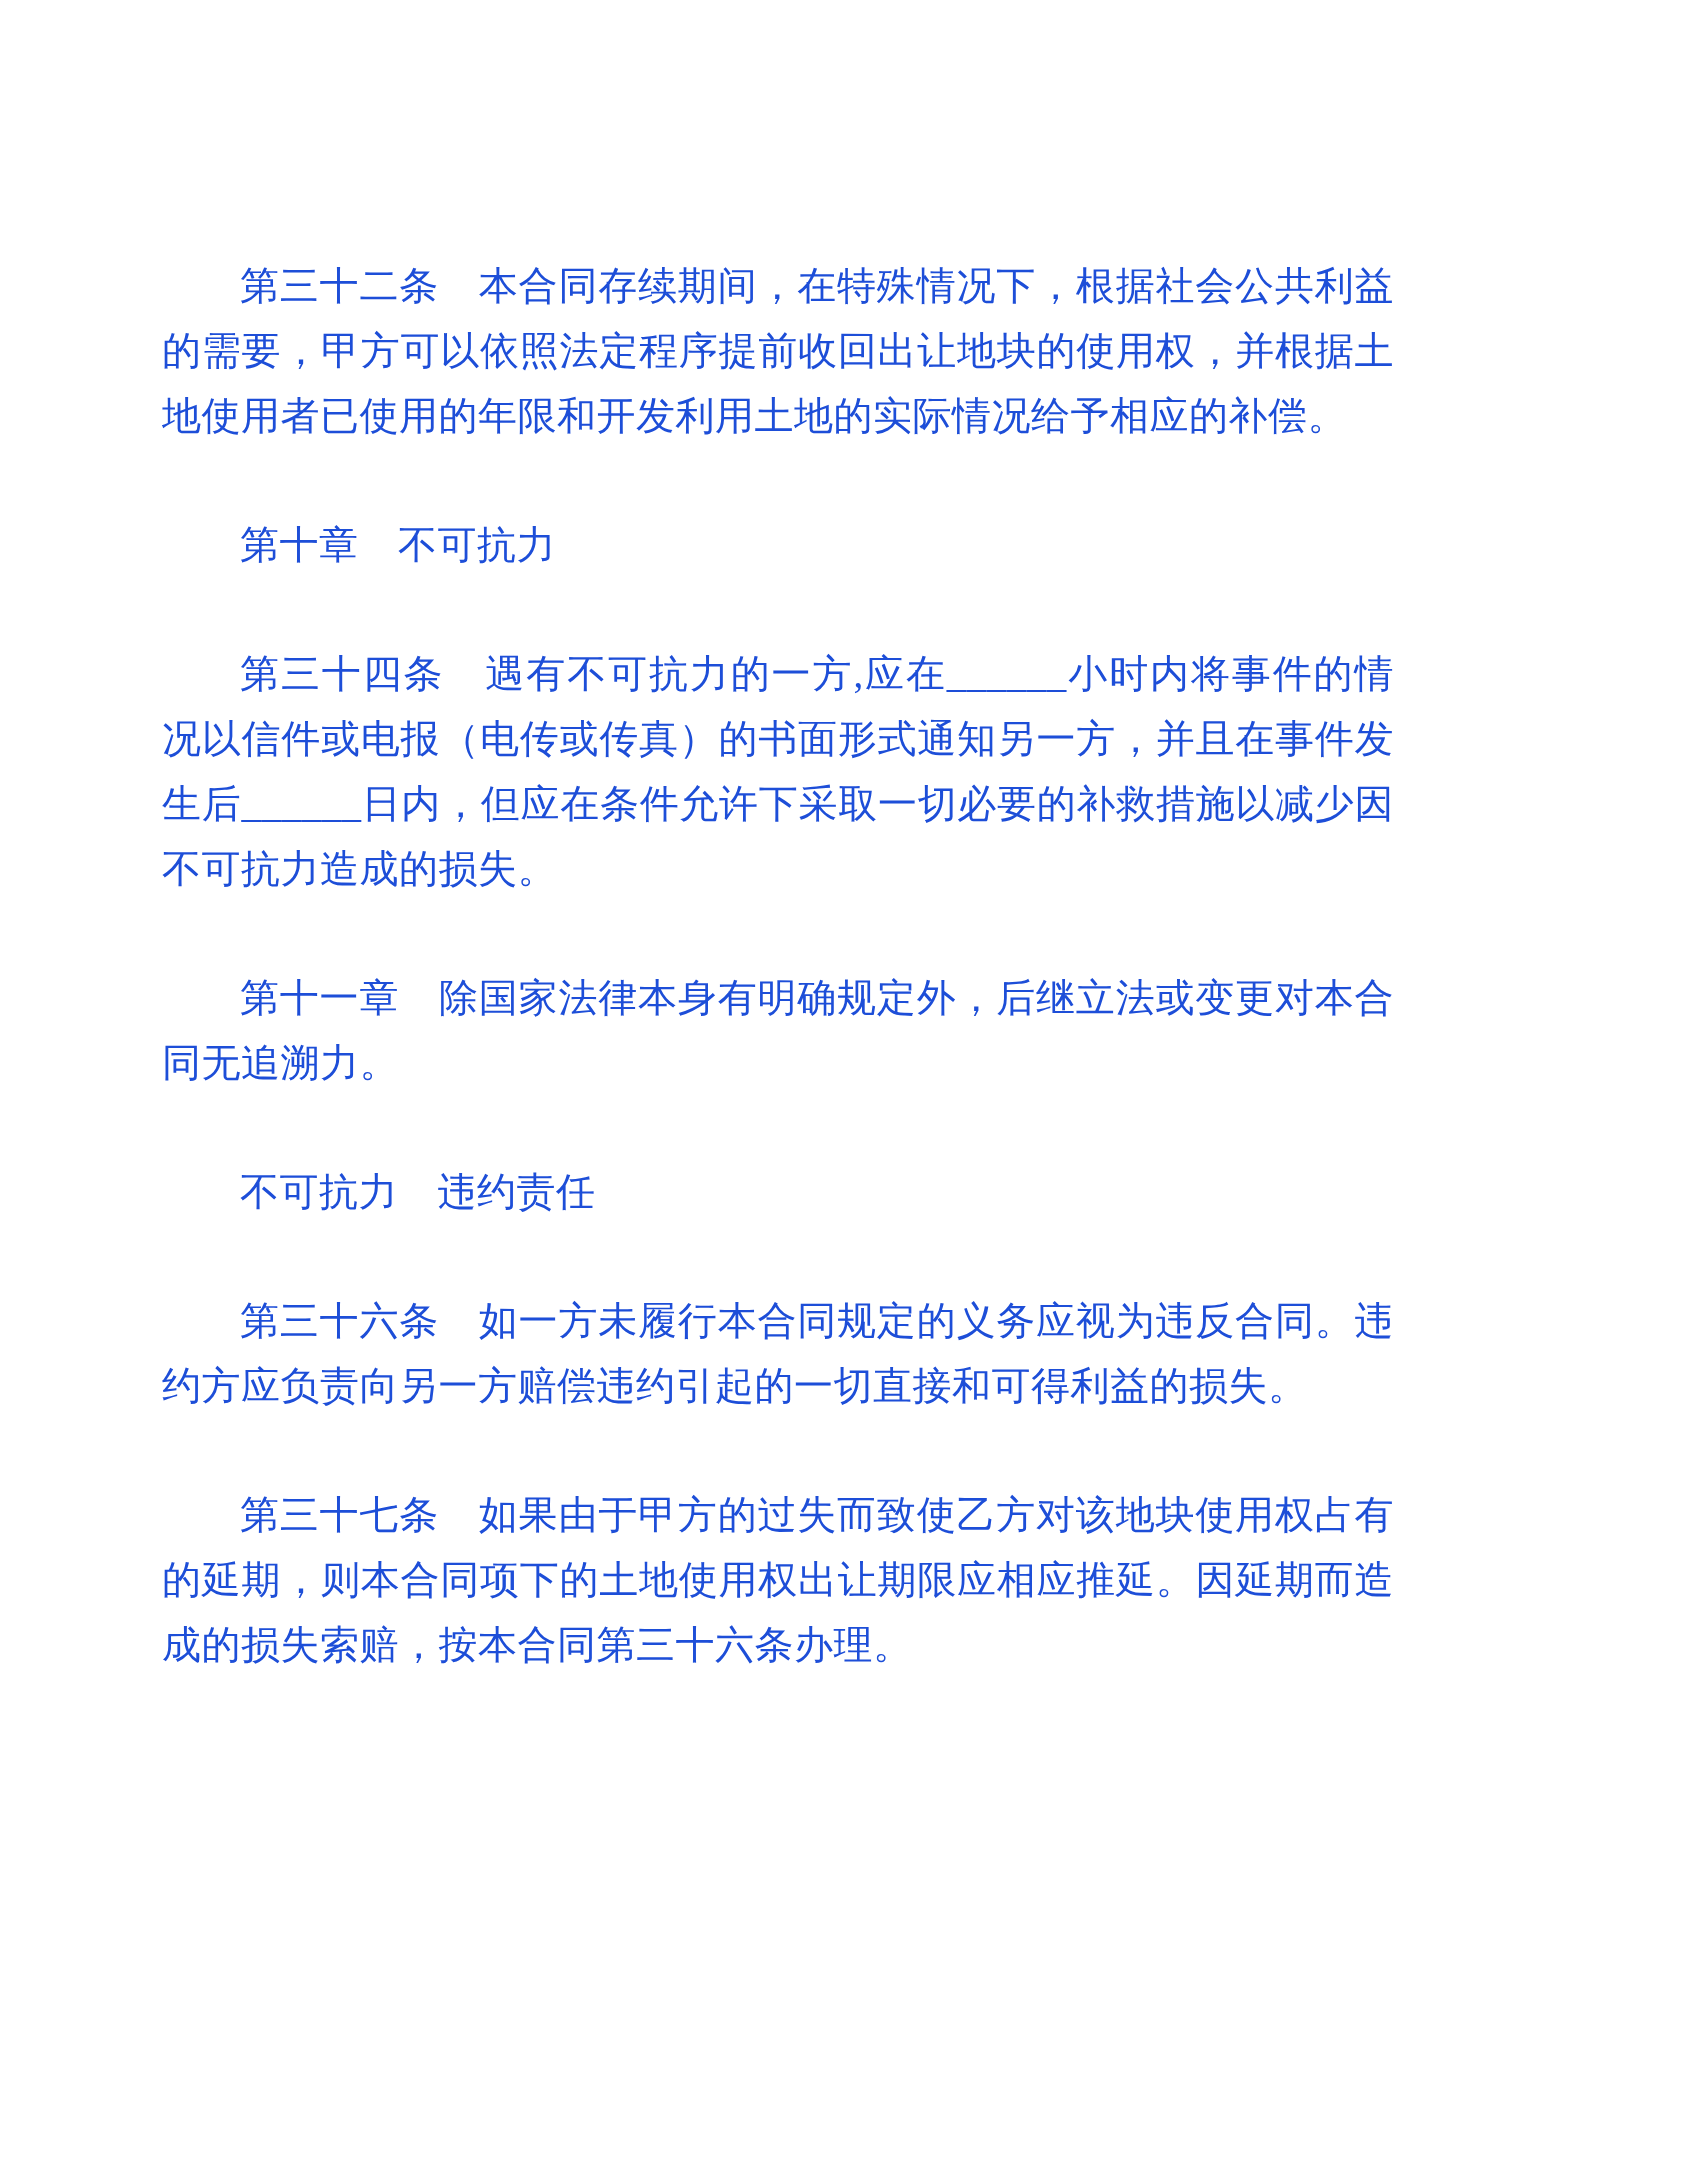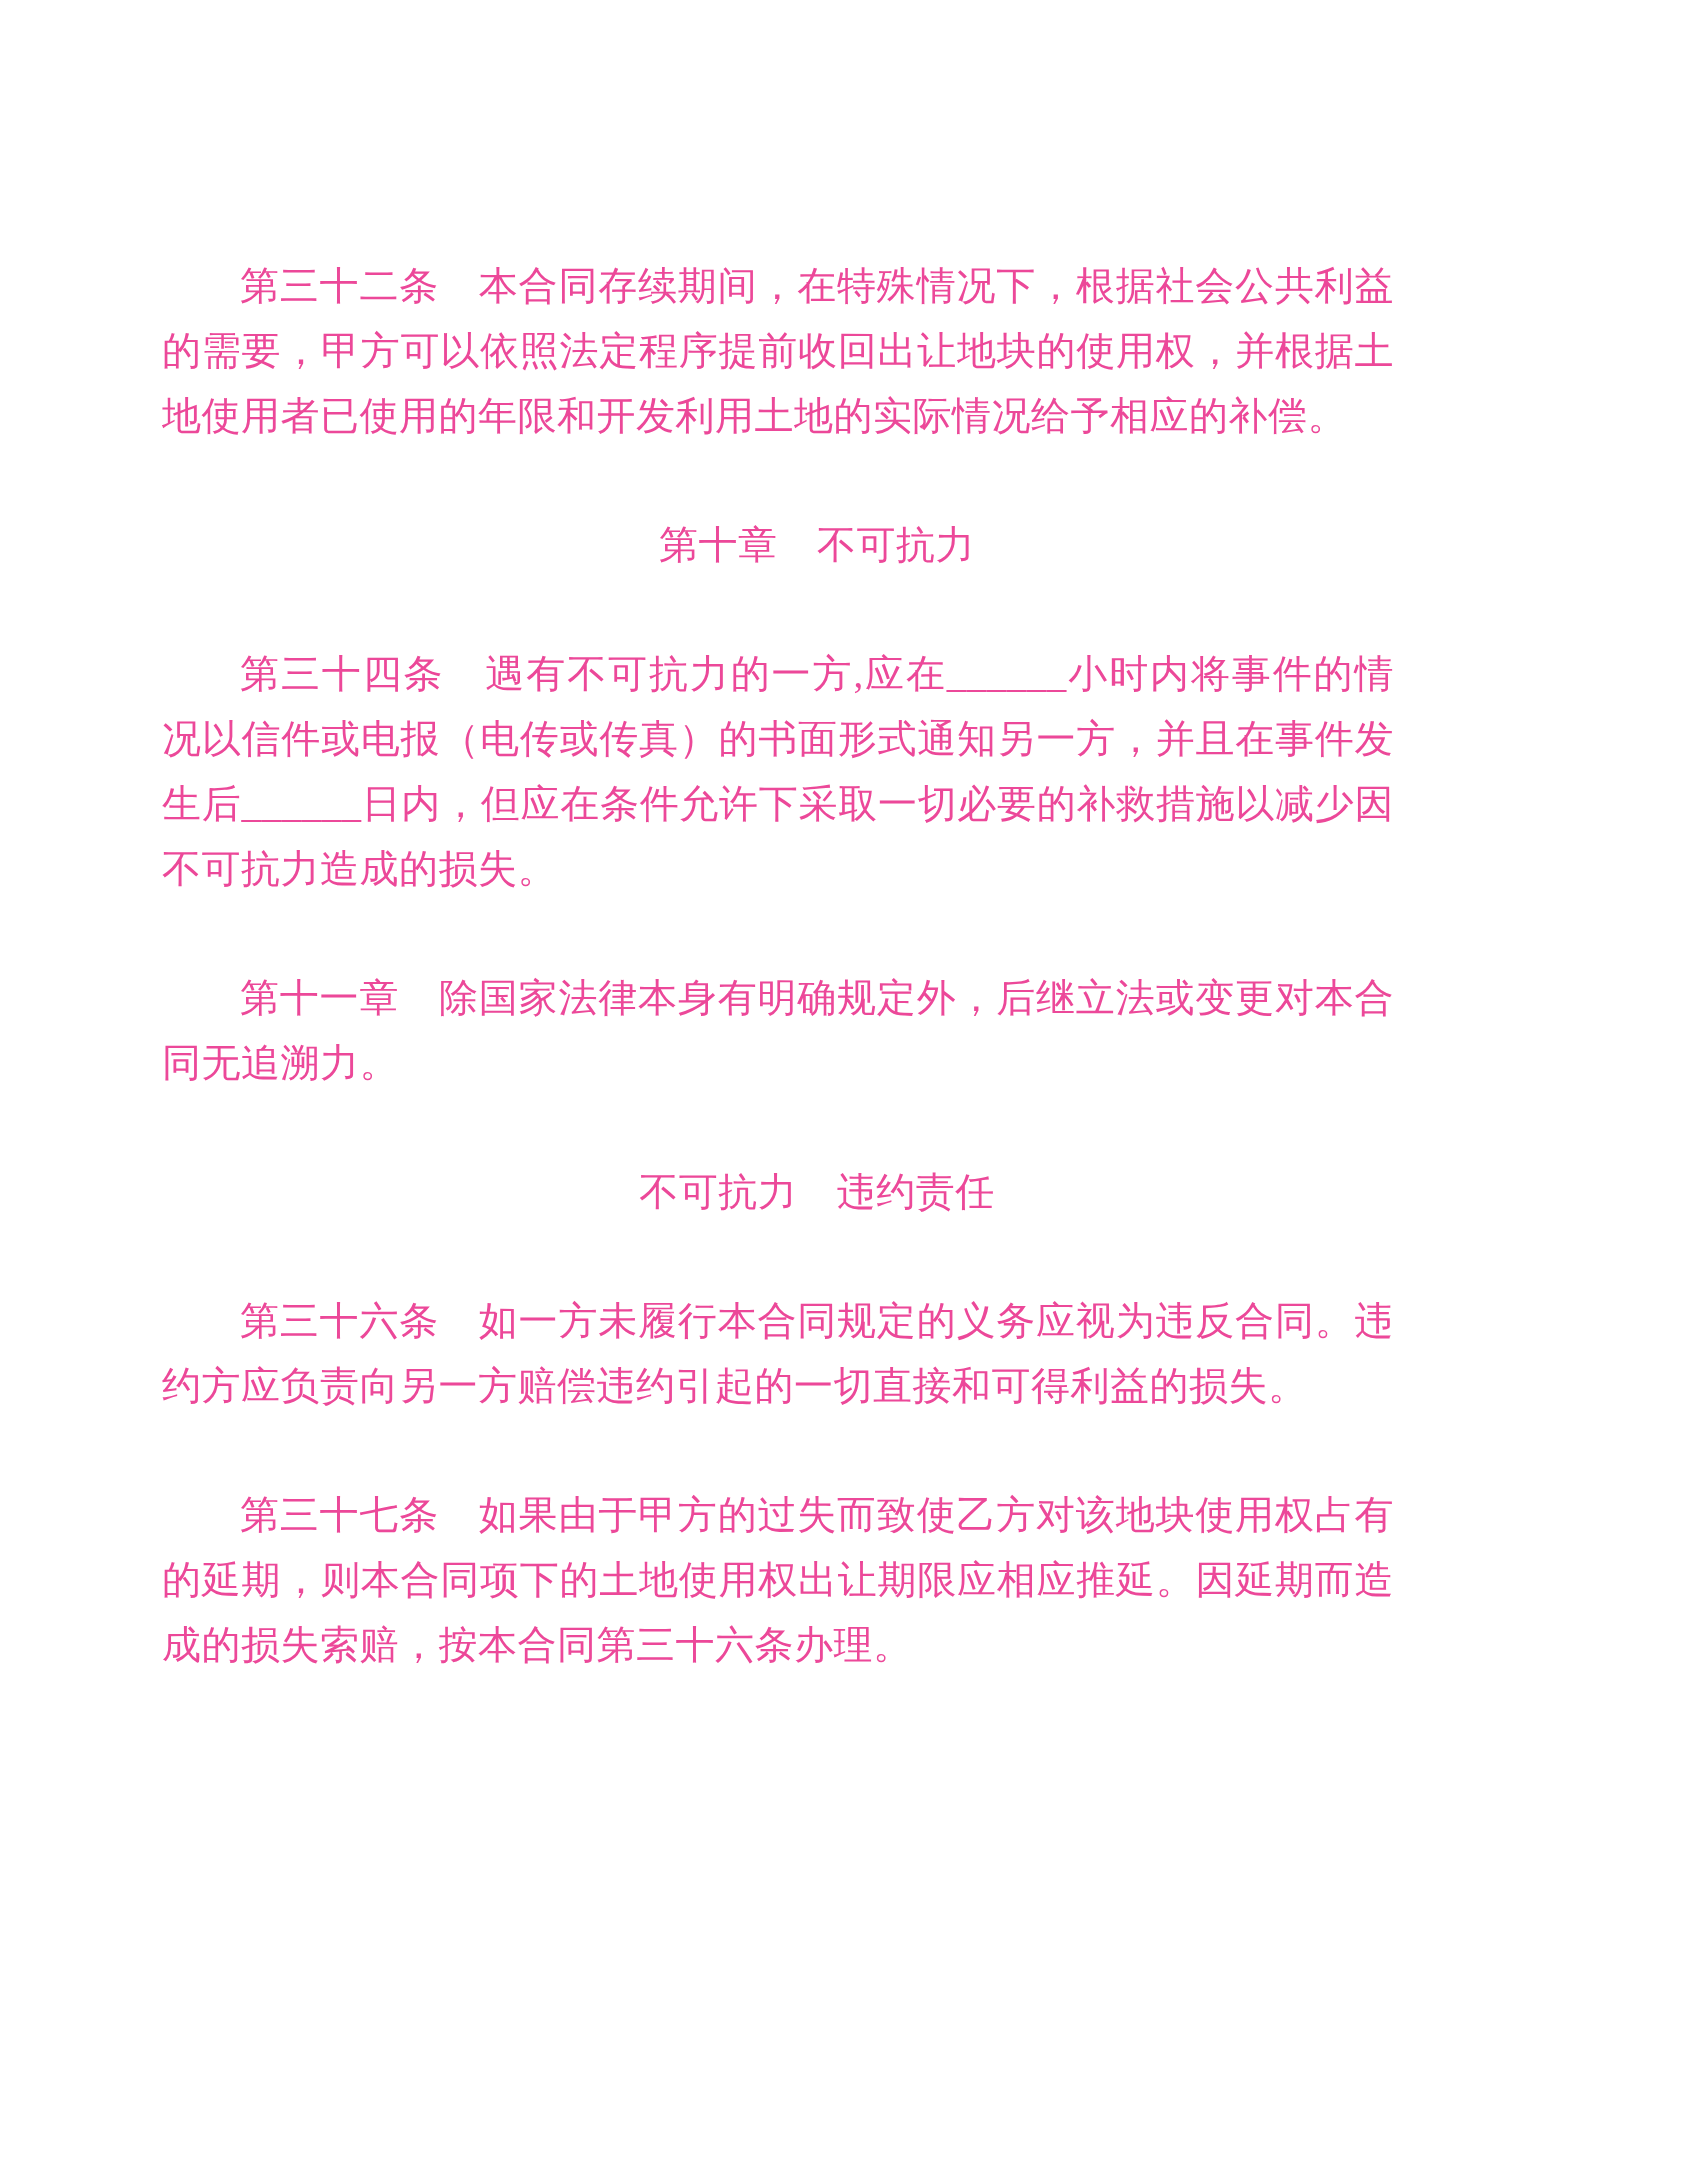--- a/index.html
+++ b/index.html
@@ -9,36 +9,36 @@
   }
   .page {
     position: relative;
     width: 1500px;
     height: 2182px;
     background: #ffffff;
     box-sizing: border-box;
     padding: 253px 106px 0 162px;
     overflow: hidden;
     font-family: "Liberation Serif", "DejaVu Serif", serif;
-    color: #ec4899;
+    color: #1d4ed8;
   }
   .doc-paragraph {
     margin: 64px 0 0 0;
     font-size: 39px;
     line-height: 65px;
     text-align: justify;
     text-indent: 2em;
     letter-spacing: 0.5px;
     word-break: break-all;
   }
   .doc-paragraph:first-of-type {
     margin-top: 0;
   }
   .chapter-heading {
-    text-align: center;
+    text-align: left;
   }
 </style>
 </head>
 <body>
 
 <div class="page">
   <p class="doc-paragraph">第三十二条　本合同存续期间，在特殊情况下，根据社会公共利益的需要，甲方可以依照法定程序提前收回出让地块的使用权，并根据土地使用者已使用的年限和开发利用土地的实际情况给予相应的补偿。</p>
 
   <p class="doc-paragraph chapter-heading">第十章　不可抗力</p>
 

